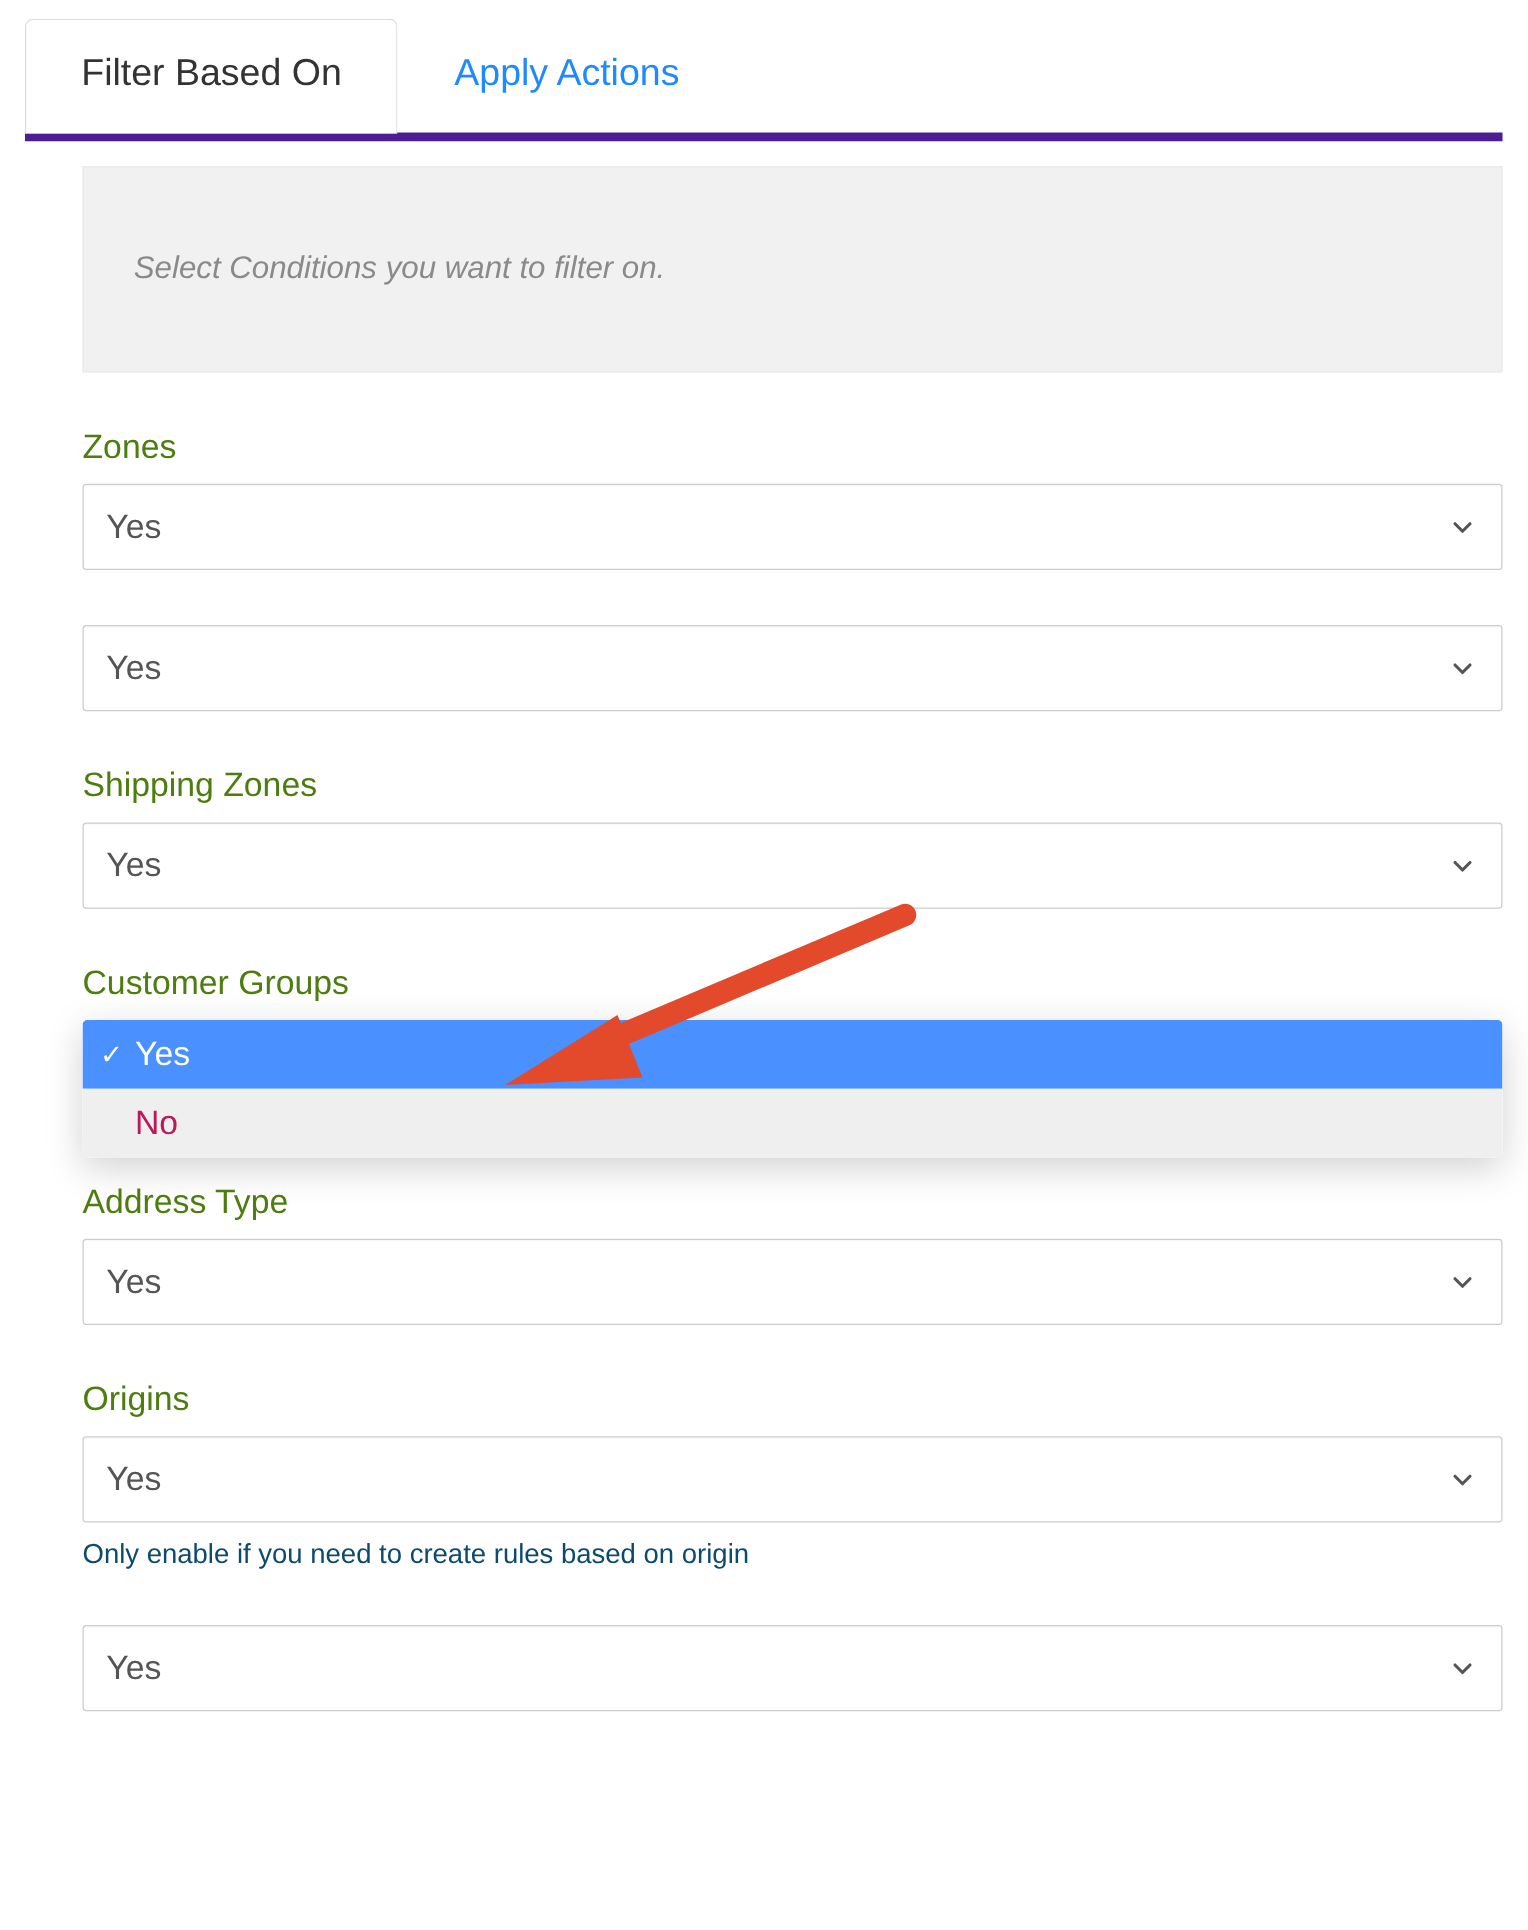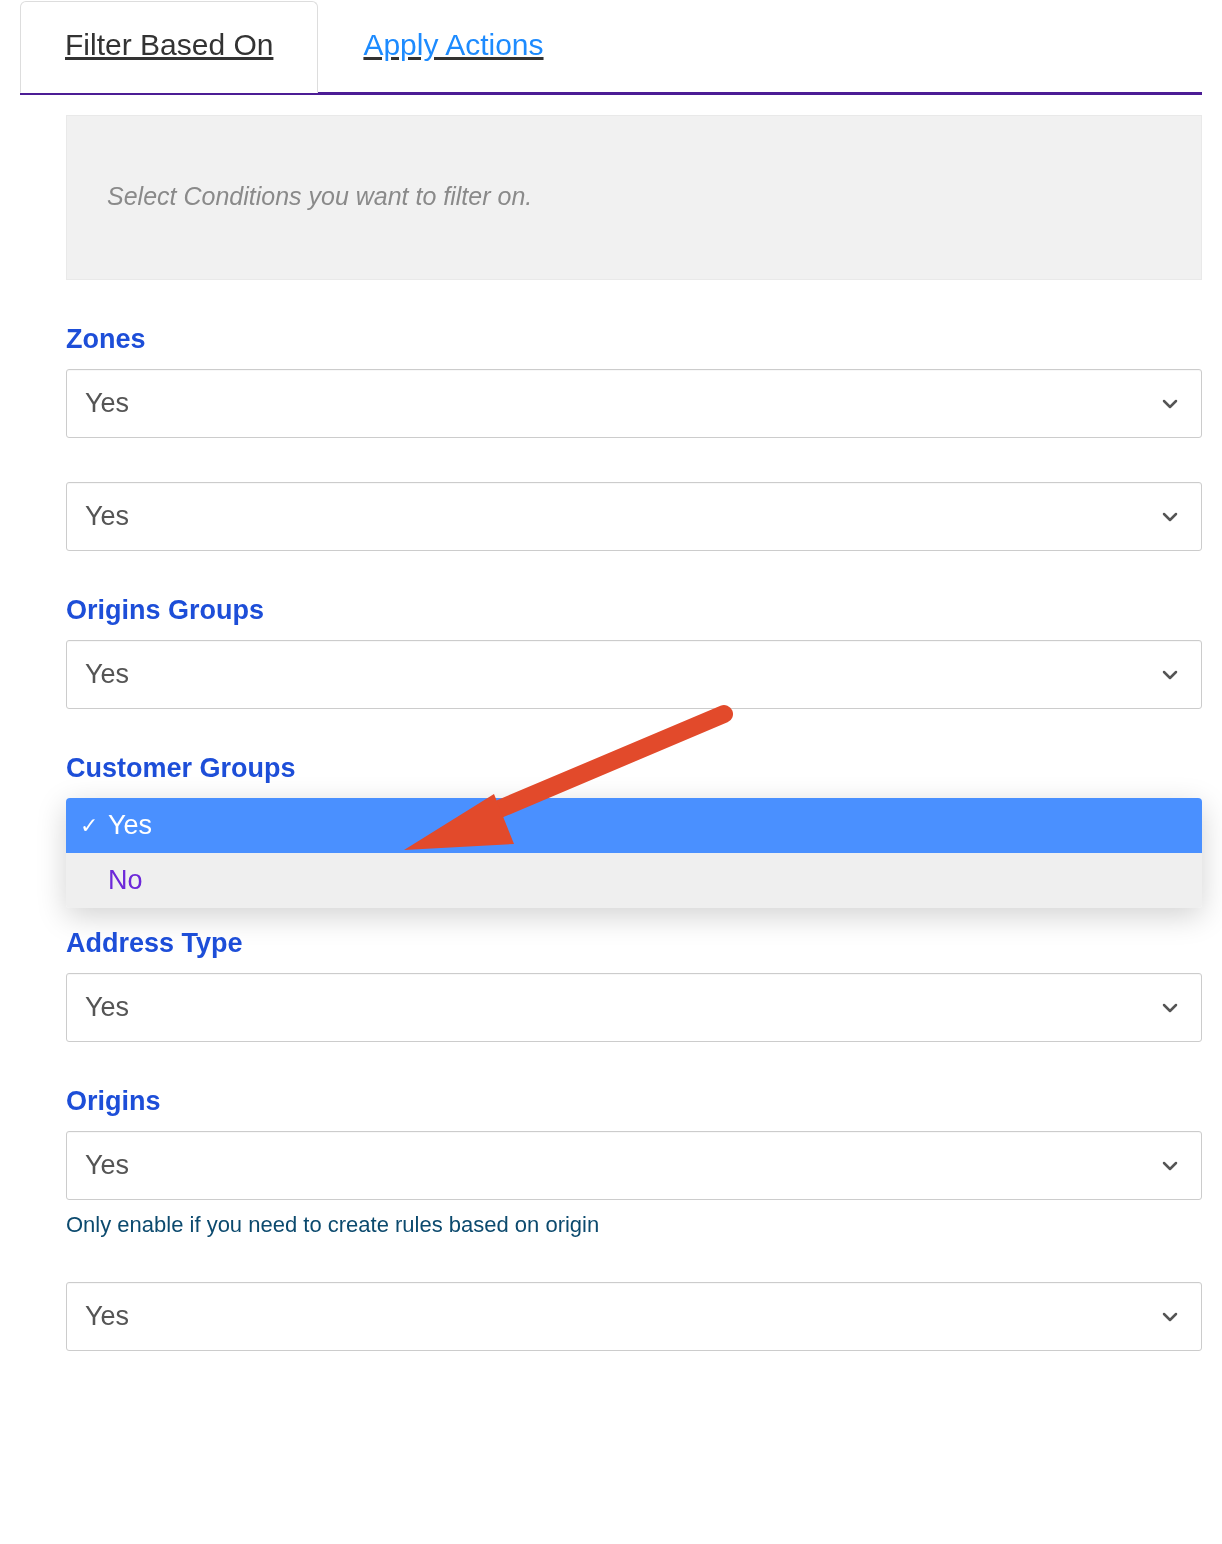--- a/index.html
+++ b/index.html
@@ -1,32 +1,32 @@
 <!DOCTYPE html>
 <html><head>
 <meta charset="utf-8">
 <style>
   * { box-sizing: border-box; margin: 0; padding: 0; }
   html, body { width: 1222px; height: 1544px; font-family: -apple-system, BlinkMacSystemFont, "Segoe UI", Helvetica, Arial, sans-serif; background: #fff; color: #333; }
   .wrap { padding: 0 20px 40px 20px; }
-  .tabs { display: flex; border-bottom: 3px solid #4c1d95; margin-top: 0; text-decoration: underline; }
+  .tabs { display: flex; border-bottom: 7px solid #4c1d95; margin-top: 14px; }
   .tab { padding: 26px 44px 30px 44px; font-size: 30px; color: #1d8bff; cursor: pointer; border: 1px solid transparent; border-bottom: none; position: relative; top: 1px; }
   .tab.active { color: #333; border: 1px solid #ddd; border-bottom: 1px solid #fff; border-top-left-radius: 6px; border-top-right-radius: 6px; background: #fff; }
   .content { padding: 20px 0 0 46px; }
   .infobox { background: #f1f1f1; border: 1px solid #e9e9e9; padding: 66px 40px 68px 40px; font-style: italic; color: #8a8a8a; font-size: 25px; margin-bottom: 44px; width: 100%; }
   .field { margin-bottom: 44px; position: relative; width: 100%; }
-  .label { font-weight: 700; font-size: 27px; color: #1d4ed8; margin-bottom: 14px; display: block; }
+  .label { font-weight: 400; font-size: 27px; color: #4d7c0f; margin-bottom: 14px; display: block; }
   .select { position: relative; width: 100%; }
   .select-box { width: 100%; border: 1px solid #ccc; border-radius: 3px; padding: 18px 50px 18px 18px; font-size: 27px; color: #555; background: #fff; cursor: pointer; display: flex; align-items: center; justify-content: space-between; box-shadow: inset 0 1px 1px rgba(0,0,0,0.03); }
   .chevron { width: 24px; height: 24px; position: absolute; right: 20px; top: 50%; transform: translateY(-50%); pointer-events: none; }
   .chevron svg { width: 24px; height: 24px; }
   .helper { color: #0c4a6e; font-size: 22px; margin-top: 12px; }
   .dropdown-open { position: relative; width: 100%; }
   .dropdown-list { width: 100%; background: #fff; border-radius: 4px; box-shadow: 0 8px 30px rgba(0,0,0,0.18); overflow: hidden; }
-  .dropdown-option { padding: 12px 18px 12px 42px; font-size: 27px; color: #6d28d9; cursor: pointer; position: relative; }
+  .dropdown-option { padding: 12px 18px 12px 42px; font-size: 27px; color: #be185d; cursor: pointer; position: relative; }
   .dropdown-option.selected { background: #4a90ff; color: #fff; }
   .dropdown-option.selected::before { content: "✓"; position: absolute; left: 14px; top: 50%; transform: translateY(-50%); font-size: 22px; }
   .dropdown-option.alt { background: #efefef; }
   
   .arrow-annotation { position: absolute; left: 328px; top: -94px; width: 350px; height: 160px; pointer-events: none; z-index: 10; }
 </style>
 </head>
 <body>
 
 <div class="wrap">
@@ -60,21 +60,21 @@
         </div>
         <span class="chevron">
           <svg viewBox="0 0 24 24" fill="none" stroke="#555" stroke-width="2.5" stroke-linecap="round" stroke-linejoin="round">
               <polyline points="6 9 12 15 18 9"></polyline>
             </svg>
         </span>
       </div>
     </div>
 
     <div class="field">
-      <span class="label">Origins Groups</span>
+      <span class="label">Shipping Zones</span>
       <div class="select">
         <div class="select-box">
           <span>Yes</span>
         </div>
         <span class="chevron">
           <svg viewBox="0 0 24 24" fill="none" stroke="#555" stroke-width="2.5" stroke-linecap="round" stroke-linejoin="round">
               <polyline points="6 9 12 15 18 9"></polyline>
             </svg>
         </span>
       </div>

